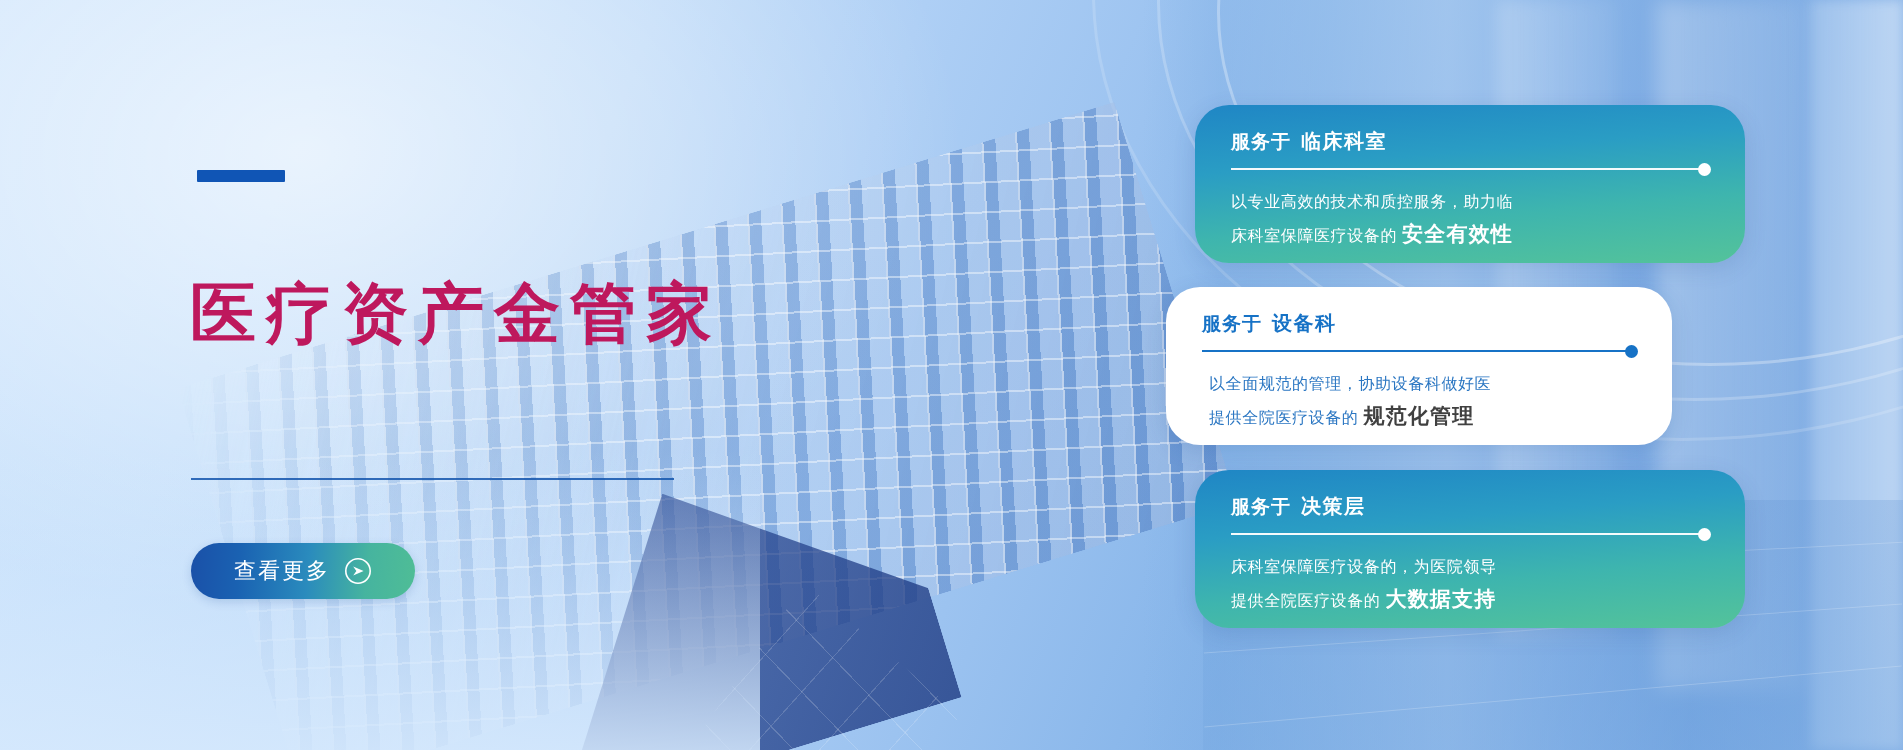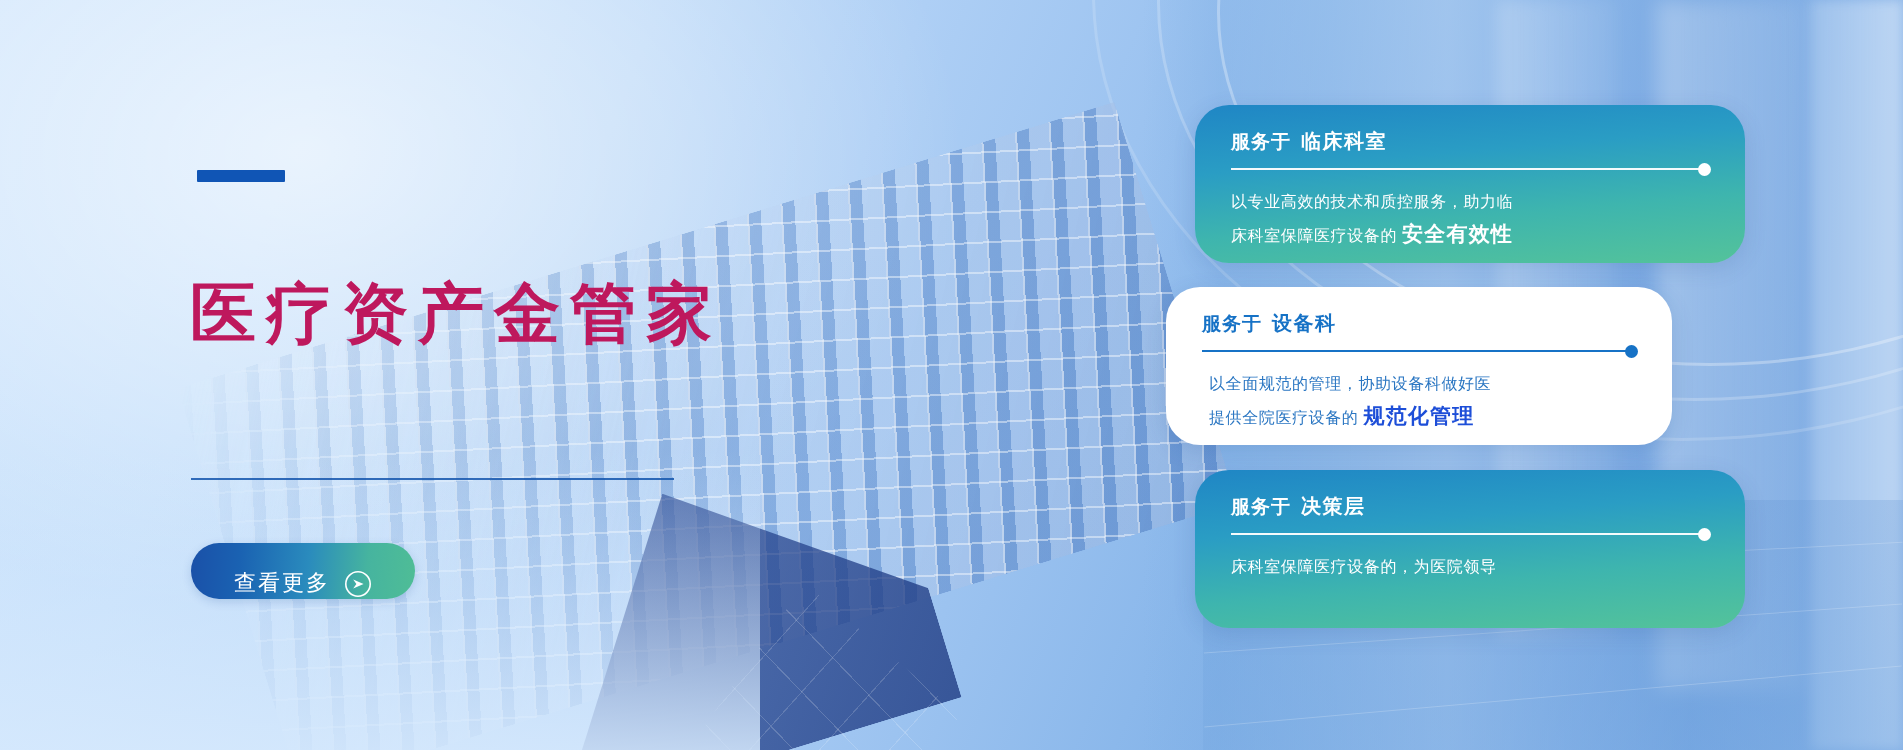--- a/index.html
+++ b/index.html
@@ -128,21 +128,21 @@
     color:#be185d;white-space:nowrap;line-height:1;
   }
   .rule{
     position:absolute;left:191px;top:478px;width:483px;height:2px;
     background:#1355ad;opacity:.85;
   }
   .cta{
     position:absolute;left:191px;top:543px;
     width:224px;height:56px;border-radius:28px;
     background:linear-gradient(95deg,#1a50a8 0%,#1a62b2 22%,#2a8bbd 52%,#46b49f 78%,#4fbd96 100%);
-    display:flex;align-items:flex-end;justify-content:center;gap:14px;
+    display:flex;align-items:center;justify-content:center;gap:14px;
     cursor:pointer;border:none;
     box-shadow:0 3px 10px rgba(20,70,150,.18);
   }
   .cta-label{
     color:#fff;font-size:22px;letter-spacing:2px;font-weight:400;
   }
   .cta-arrow{width:28px;height:28px;display:block;}
 
   
   .cards{position:absolute;left:0;top:0;width:1903px;height:750px;}
@@ -173,21 +173,21 @@
   .card-rule .dot{position:absolute;right:0;top:1px;width:13px;height:13px;border-radius:50%;}
   .card-teal .card-rule .line{background:rgba(255,255,255,.95);}
   .card-teal .card-rule .dot{background:#ffffff;}
   .card-white .card-rule .line{background:#1672c6;}
   .card-white .card-rule .dot{background:#1672c6;}
 
   .card-body{font-size:16px;line-height:1.75;letter-spacing:.6px;}
   .card-teal .card-body{color:#ffffff;}
   .card-white .card-body{color:#2a76c2;margin-left:7px;}
   .card-body .em{font-weight:700;font-size:21px;letter-spacing:1.2px;}
-  .card-white .card-body .em{color:#1d4ed8;}
+  .card-white .card-body .em{color:#404040;}
   .nowrap{white-space:nowrap;}
 </style>
 </head>
 <body>
 
 <div class="stage">
 
   <div class="bg-base"></div>
   <div class="bg-glow-tl"></div>
 
@@ -263,17 +263,18 @@
       <div class="card-head">
         <span class="head-pre">服务于</span>
         <span class="head-main">决策层</span>
       </div>
       <div class="card-rule">
         <span class="line"></span>
         <span class="dot"></span>
       </div>
       <div class="card-body">
         <div class="nowrap">床科室保障医疗设备的，为医院领导</div>
+        <div class="nowrap"><span>提供全院医疗设备的</span> <span class="em">大数据支持</span></div>
       </div>
     </div>
 
   </div>
 </div>
 
 </body></html>

